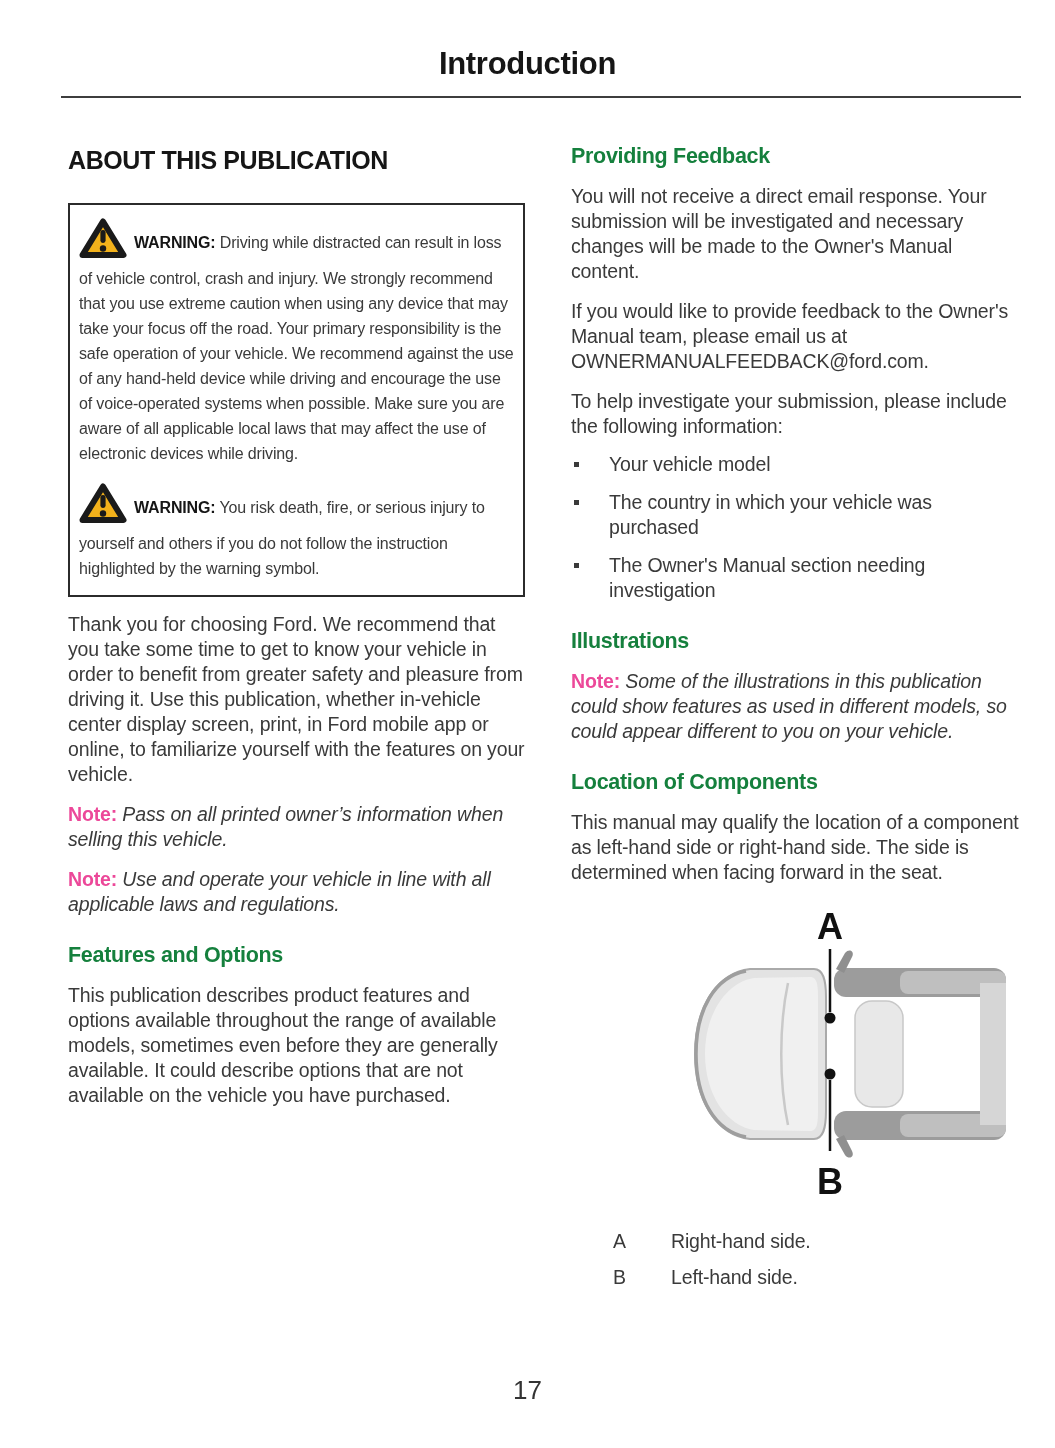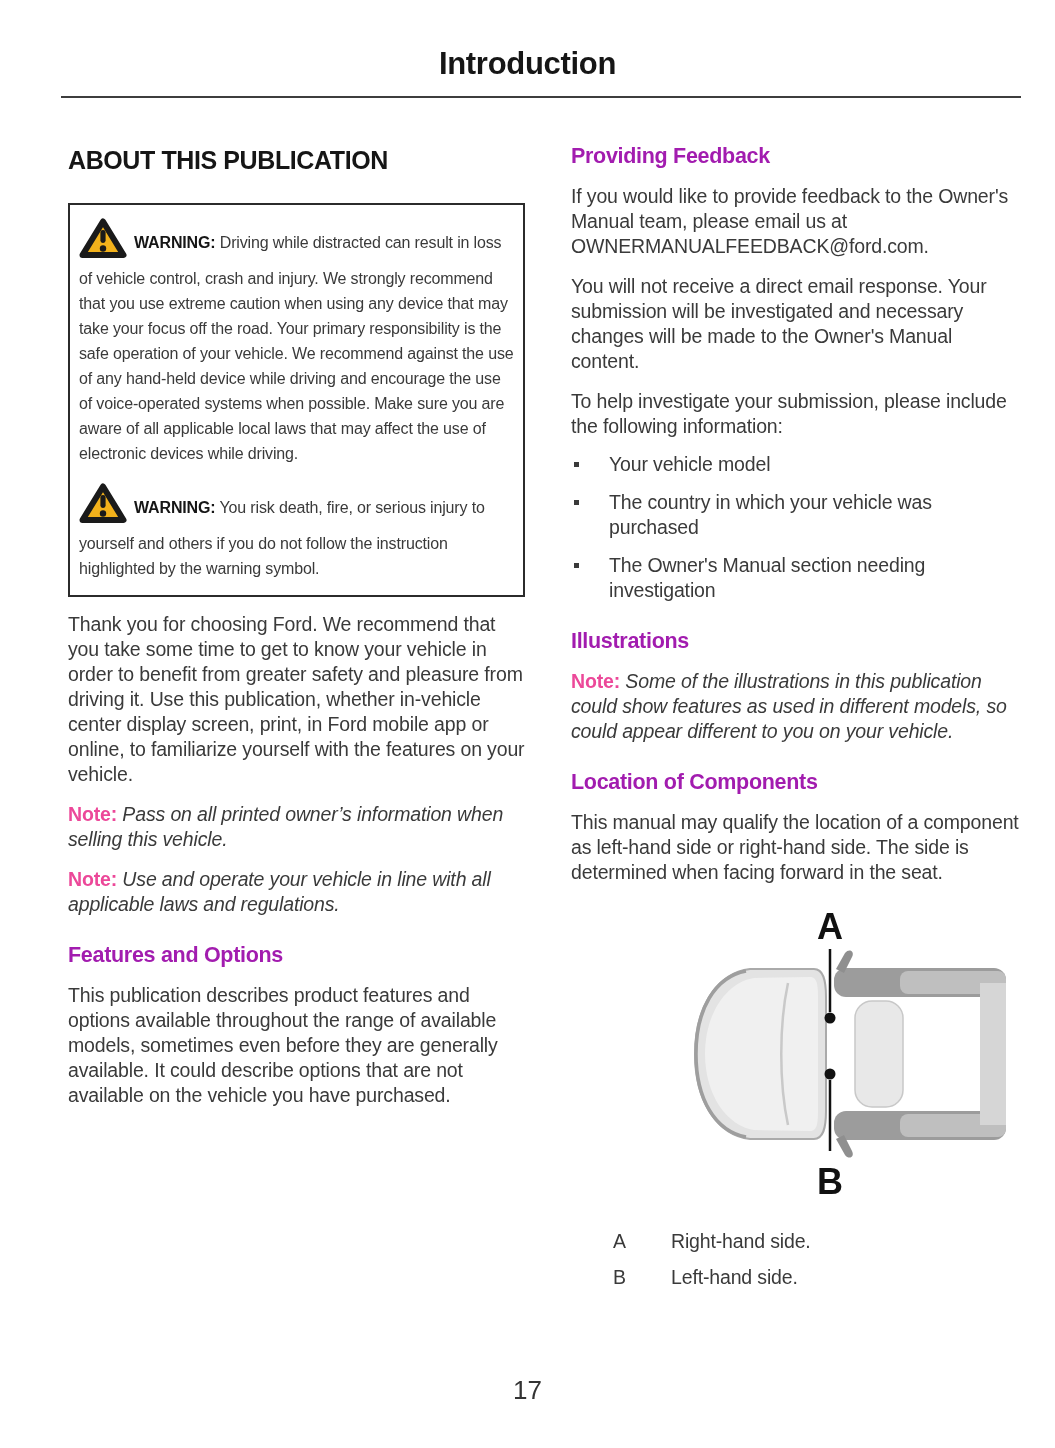--- a/index.html
+++ b/index.html
@@ -38,21 +38,21 @@
     margin: 4px 0 0 0;
     font-size: 25px;
     font-weight: bold;
     color: #161616;
     letter-spacing: -0.4px;
   }
   .section-title {
     margin: 26px 0 0 0;
     font-size: 21.5px;
     font-weight: bold;
-    color: #a21caf;
+    color: #15803d;
     letter-spacing: -0.3px;
   }
   .section-title.first { margin-top: 2px; }
 
   p.body-p {
     margin: 15px 0 0 0;
     font-size: 19.5px;
     line-height: 25px;
     letter-spacing: -0.15px;
   }
@@ -164,22 +164,22 @@
         <b>Note:</b>
         <i>Use and operate your vehicle in line with all applicable laws and regulations.</i>
       </p>
 
       <h3 class="section-title">Features and Options</h3>
       <p class="body-p">This publication describes product features and options available throughout the range of available models, sometimes even before they are generally available. It could describe options that are not available on the vehicle you have purchased.</p>
     </div>
 
     <div class="col-right">
       <h3 class="section-title first">Providing Feedback</h3>
+      <p class="body-p">You will not receive a direct email response. Your submission will be investigated and necessary changes will be made to the Owner's Manual content.</p>
       <p class="body-p">If you would like to provide feedback to the Owner's Manual team, please email us at OWNERMANUALFEEDBACK@ford.com.</p>
-      <p class="body-p">You will not receive a direct email response. Your submission will be investigated and necessary changes will be made to the Owner's Manual content.</p>
       <p class="body-p">To help investigate your submission, please include the following information:</p>
 
       <div class="bullet-row">
         <span class="bullet-dot"></span>
         <span>Your vehicle model</span>
       </div>
       <div class="bullet-row">
         <span class="bullet-dot"></span>
         <span>The country in which your vehicle was purchased</span>
       </div>

